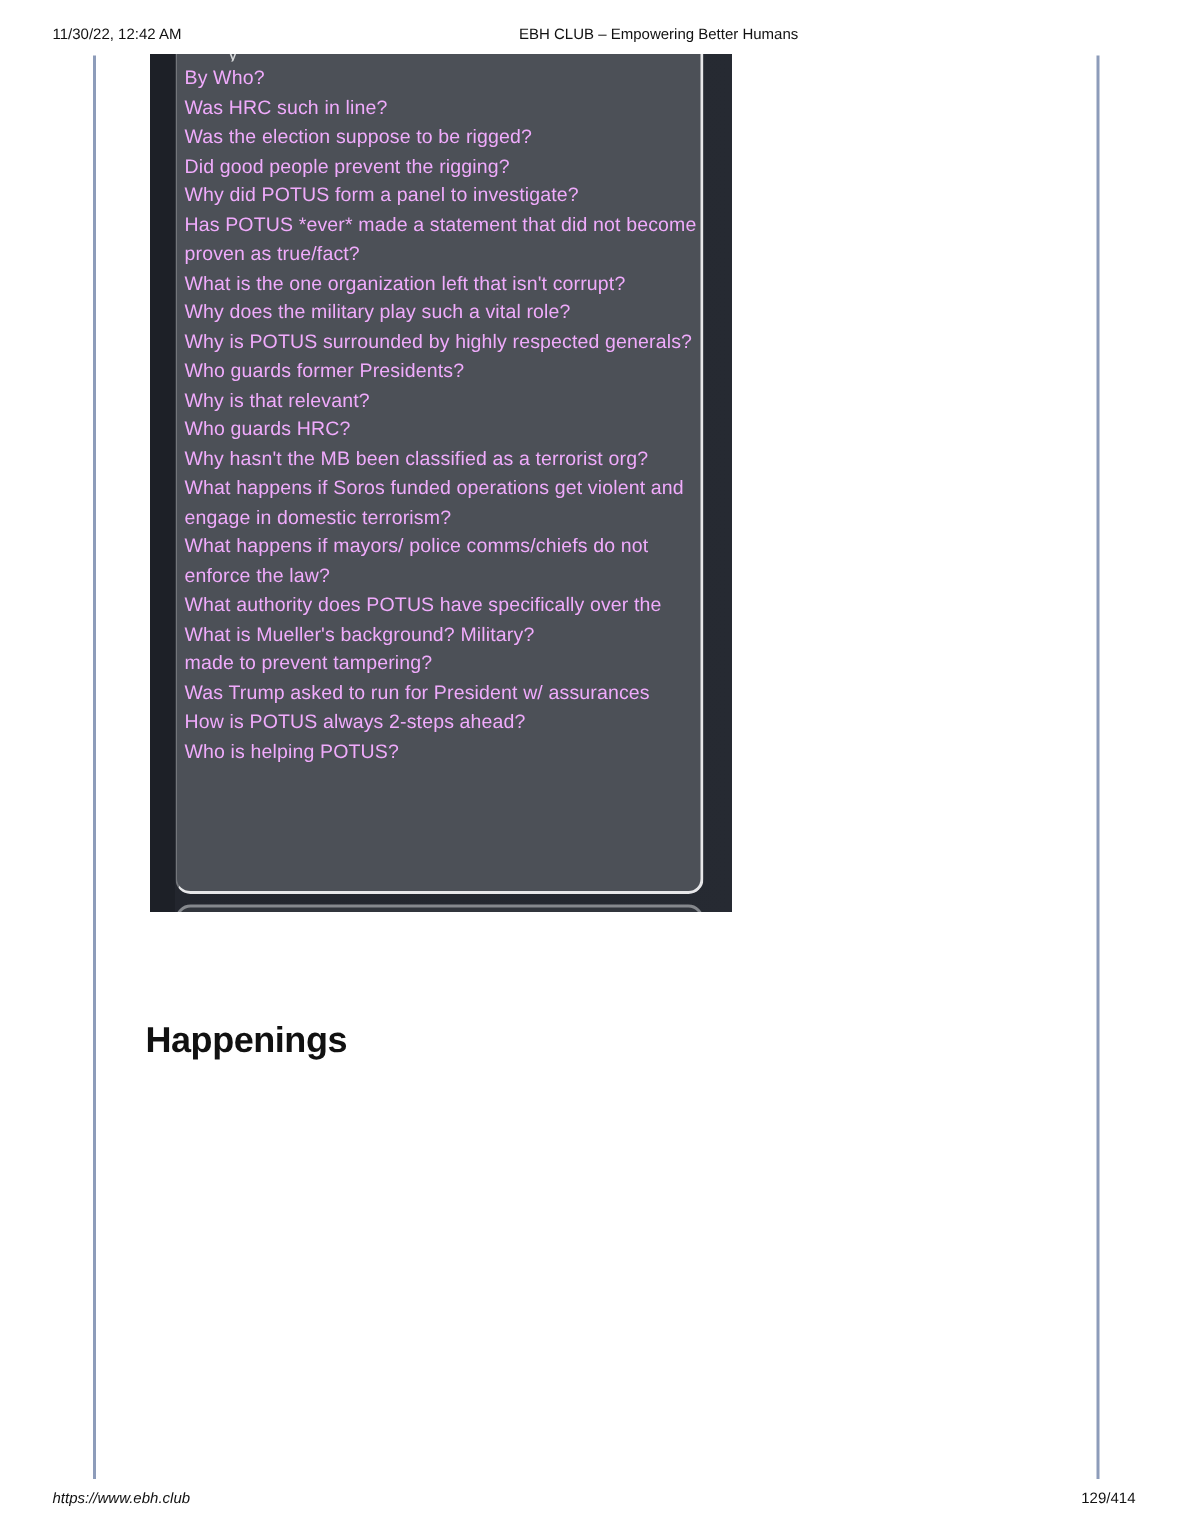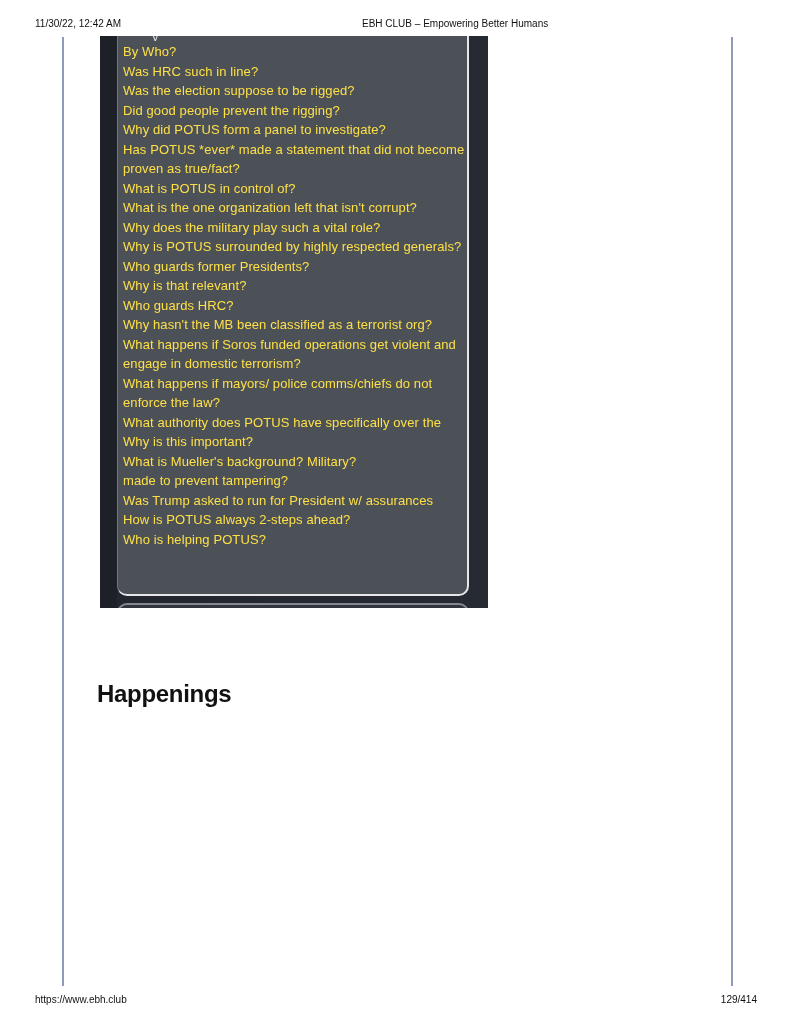--- a/index.html
+++ b/index.html
@@ -12,26 +12,26 @@
     color: #1a1a1a;
     overflow: hidden;
   }
 
   
   .hdr-date {
     position: absolute; left: 35px; top: 18px;
     font-size: 10px; color: #111; white-space: nowrap;
   }
   .hdr-title {
-    position: absolute; left: 362px; top: 18px;
+    position: absolute; left: 346px; top: 18px;
     font-size: 10px; color: #111; white-space: nowrap; text-align: center;
   }
   .ftr-url {
     position: absolute; left: 35px; top: 994px;
-    font-size: 10px; color: #111; white-space: nowrap;
+    font-size: 10px; color: #111; white-space: nowrap; font-style: italic;
   }
   .ftr-page {
     position: absolute; right: 34px; top: 994px;
     font-size: 10px; color: #111; white-space: nowrap;
   }
 
   
   .vrule {
     position: absolute; top: 37px;
     width: 1.5px; height: 949px;
@@ -64,21 +64,21 @@
   .q-clip span {
     display: inline-block;
     font-size: 13px; color: #d8dadc;
     transform: translateY(-9px);
   }
   .q-lines {
     margin-top: 1px;
     padding-left: 5px;
     font-size: 13px;
     line-height: 19.5px;
-    color: #fde047;
+    color: #f0abfc;
     letter-spacing: 0.1px;
   }
   .q-line { white-space: nowrap; }
 
   .next-panel {
     position: absolute; left: 17px; top: 567px;
     width: 352px; height: 30px;
     background: #31353c;
     border: 2px solid #85888d;
     border-radius: 10px;
@@ -107,34 +107,32 @@
   <div class="q-panel">
     <div class="q-clip"><span>y</span></div>
     <div class="q-lines">
       <div class="q-line">By Who?</div>
       <div class="q-line">Was HRC such in line?</div>
       <div class="q-line">Was the election suppose to be rigged?</div>
       <div class="q-line">Did good people prevent the rigging?</div>
       <div class="q-line">Why did POTUS form a panel to investigate?</div>
       <div class="q-line">Has POTUS *ever* made a statement that did not become</div>
       <div class="q-line">proven as true/fact?</div>
-      <div class="q-line">What is POTUS in control of?</div>
       <div class="q-line">What is the one organization left that isn't corrupt?</div>
       <div class="q-line">Why does the military play such a vital role?</div>
       <div class="q-line">Why is POTUS surrounded by highly respected generals?</div>
       <div class="q-line">Who guards former Presidents?</div>
       <div class="q-line">Why is that relevant?</div>
       <div class="q-line">Who guards HRC?</div>
       <div class="q-line">Why hasn't the MB been classified as a terrorist org?</div>
       <div class="q-line">What happens if Soros funded operations get violent and</div>
       <div class="q-line">engage in domestic terrorism?</div>
       <div class="q-line">What happens if mayors/ police comms/chiefs do not</div>
       <div class="q-line">enforce the law?</div>
       <div class="q-line">What authority does POTUS have specifically over the</div>
-      <div class="q-line">Why is this important?</div>
       <div class="q-line">What is Mueller's background? Military?</div>
       <div class="q-line">made to prevent tampering?</div>
       <div class="q-line">Was Trump asked to run for President w/ assurances</div>
       <div class="q-line">How is POTUS always 2-steps ahead?</div>
       <div class="q-line">Who is helping POTUS?</div>
     </div>
   </div>
   <div class="next-panel"></div>
 </div>
 

